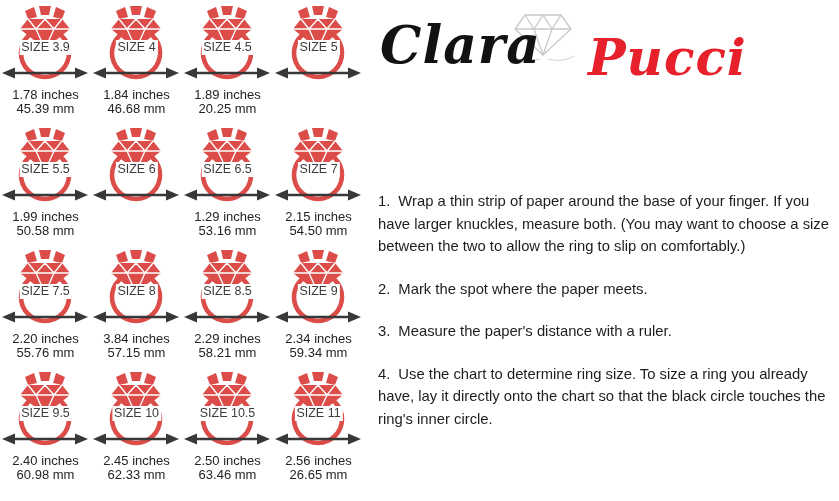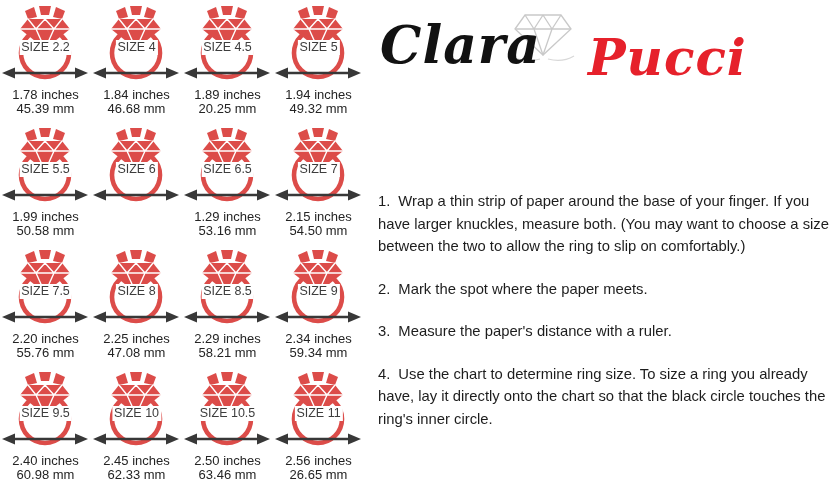--- a/index.html
+++ b/index.html
@@ -91,21 +91,21 @@
         <polygon class="gem" points="56,1 65,5 62,13 53,11"></polygon>
         <polygon class="gem" points="28,13 62,13 70,23 45,43 20,23"></polygon>
         <path class="facet" d="M20,23 H70 M28,13 L36,23 M62,13 L54,23 M45,13 L36,23 M45,13 L54,23 M36,23 L45,43 M54,23 L45,43"></path>
       </g>
       <g>
         <line class="arrow-line" x1="12" y1="67" x2="78" y2="67"></line>
         <polygon class="arrow-head" points="2,67 15,61.6 15,72.4"></polygon>
         <polygon class="arrow-head" points="88,67 75,61.6 75,72.4"></polygon>
       </g>
     </svg>
-    <span class="size-label">SIZE 2.2</span>
+    <span class="size-label">SIZE 3.9</span>
     <div class="meas">
       <span>1.78 inches</span>
       <span>45.39 mm</span>
     </div>
   </div>
     <div class="cell">
     <svg class="ring-svg" viewBox="0 0 90 78" width="90" height="78">
       <g>
         <circle class="band" cx="45" cy="47" r="24"></circle>
         <polygon class="gem" points="39,0 51,0 49,9 41,9"></polygon>
@@ -158,24 +158,20 @@
         <polygon class="gem" points="28,13 62,13 70,23 45,43 20,23"></polygon>
         <path class="facet" d="M20,23 H70 M28,13 L36,23 M62,13 L54,23 M45,13 L36,23 M45,13 L54,23 M36,23 L45,43 M54,23 L45,43"></path>
       </g>
       <g>
         <line class="arrow-line" x1="12" y1="67" x2="78" y2="67"></line>
         <polygon class="arrow-head" points="2,67 15,61.6 15,72.4"></polygon>
         <polygon class="arrow-head" points="88,67 75,61.6 75,72.4"></polygon>
       </g>
     </svg>
     <span class="size-label">SIZE 5</span>
-    <div class="meas">
-      <span>1.94 inches</span>
-      <span>49.32 mm</span>
-    </div>
   </div>
     <div class="cell">
     <svg class="ring-svg" viewBox="0 0 90 78" width="90" height="78">
       <g>
         <circle class="band" cx="45" cy="47" r="24"></circle>
         <polygon class="gem" points="39,0 51,0 49,9 41,9"></polygon>
         <polygon class="gem" points="25,5 34,1 37,11 28,13"></polygon>
         <polygon class="gem" points="56,1 65,5 62,13 53,11"></polygon>
         <polygon class="gem" points="28,13 62,13 70,23 45,43 20,23"></polygon>
         <path class="facet" d="M20,23 H70 M28,13 L36,23 M62,13 L54,23 M45,13 L36,23 M45,13 L54,23 M36,23 L45,43 M54,23 L45,43"></path>
@@ -287,22 +283,22 @@
         <path class="facet" d="M20,23 H70 M28,13 L36,23 M62,13 L54,23 M45,13 L36,23 M45,13 L54,23 M36,23 L45,43 M54,23 L45,43"></path>
       </g>
       <g>
         <line class="arrow-line" x1="12" y1="67" x2="78" y2="67"></line>
         <polygon class="arrow-head" points="2,67 15,61.6 15,72.4"></polygon>
         <polygon class="arrow-head" points="88,67 75,61.6 75,72.4"></polygon>
       </g>
     </svg>
     <span class="size-label">SIZE 8</span>
     <div class="meas">
-      <span>2.25 inches</span>
-      <span>47.08 mm</span>
+      <span>3.84 inches</span>
+      <span>57.15 mm</span>
     </div>
   </div>
     <div class="cell">
     <svg class="ring-svg" viewBox="0 0 90 78" width="90" height="78">
       <g>
         <circle class="band" cx="45" cy="47" r="24"></circle>
         <polygon class="gem" points="39,0 51,0 49,9 41,9"></polygon>
         <polygon class="gem" points="25,5 34,1 37,11 28,13"></polygon>
         <polygon class="gem" points="56,1 65,5 62,13 53,11"></polygon>
         <polygon class="gem" points="28,13 62,13 70,23 45,43 20,23"></polygon>

